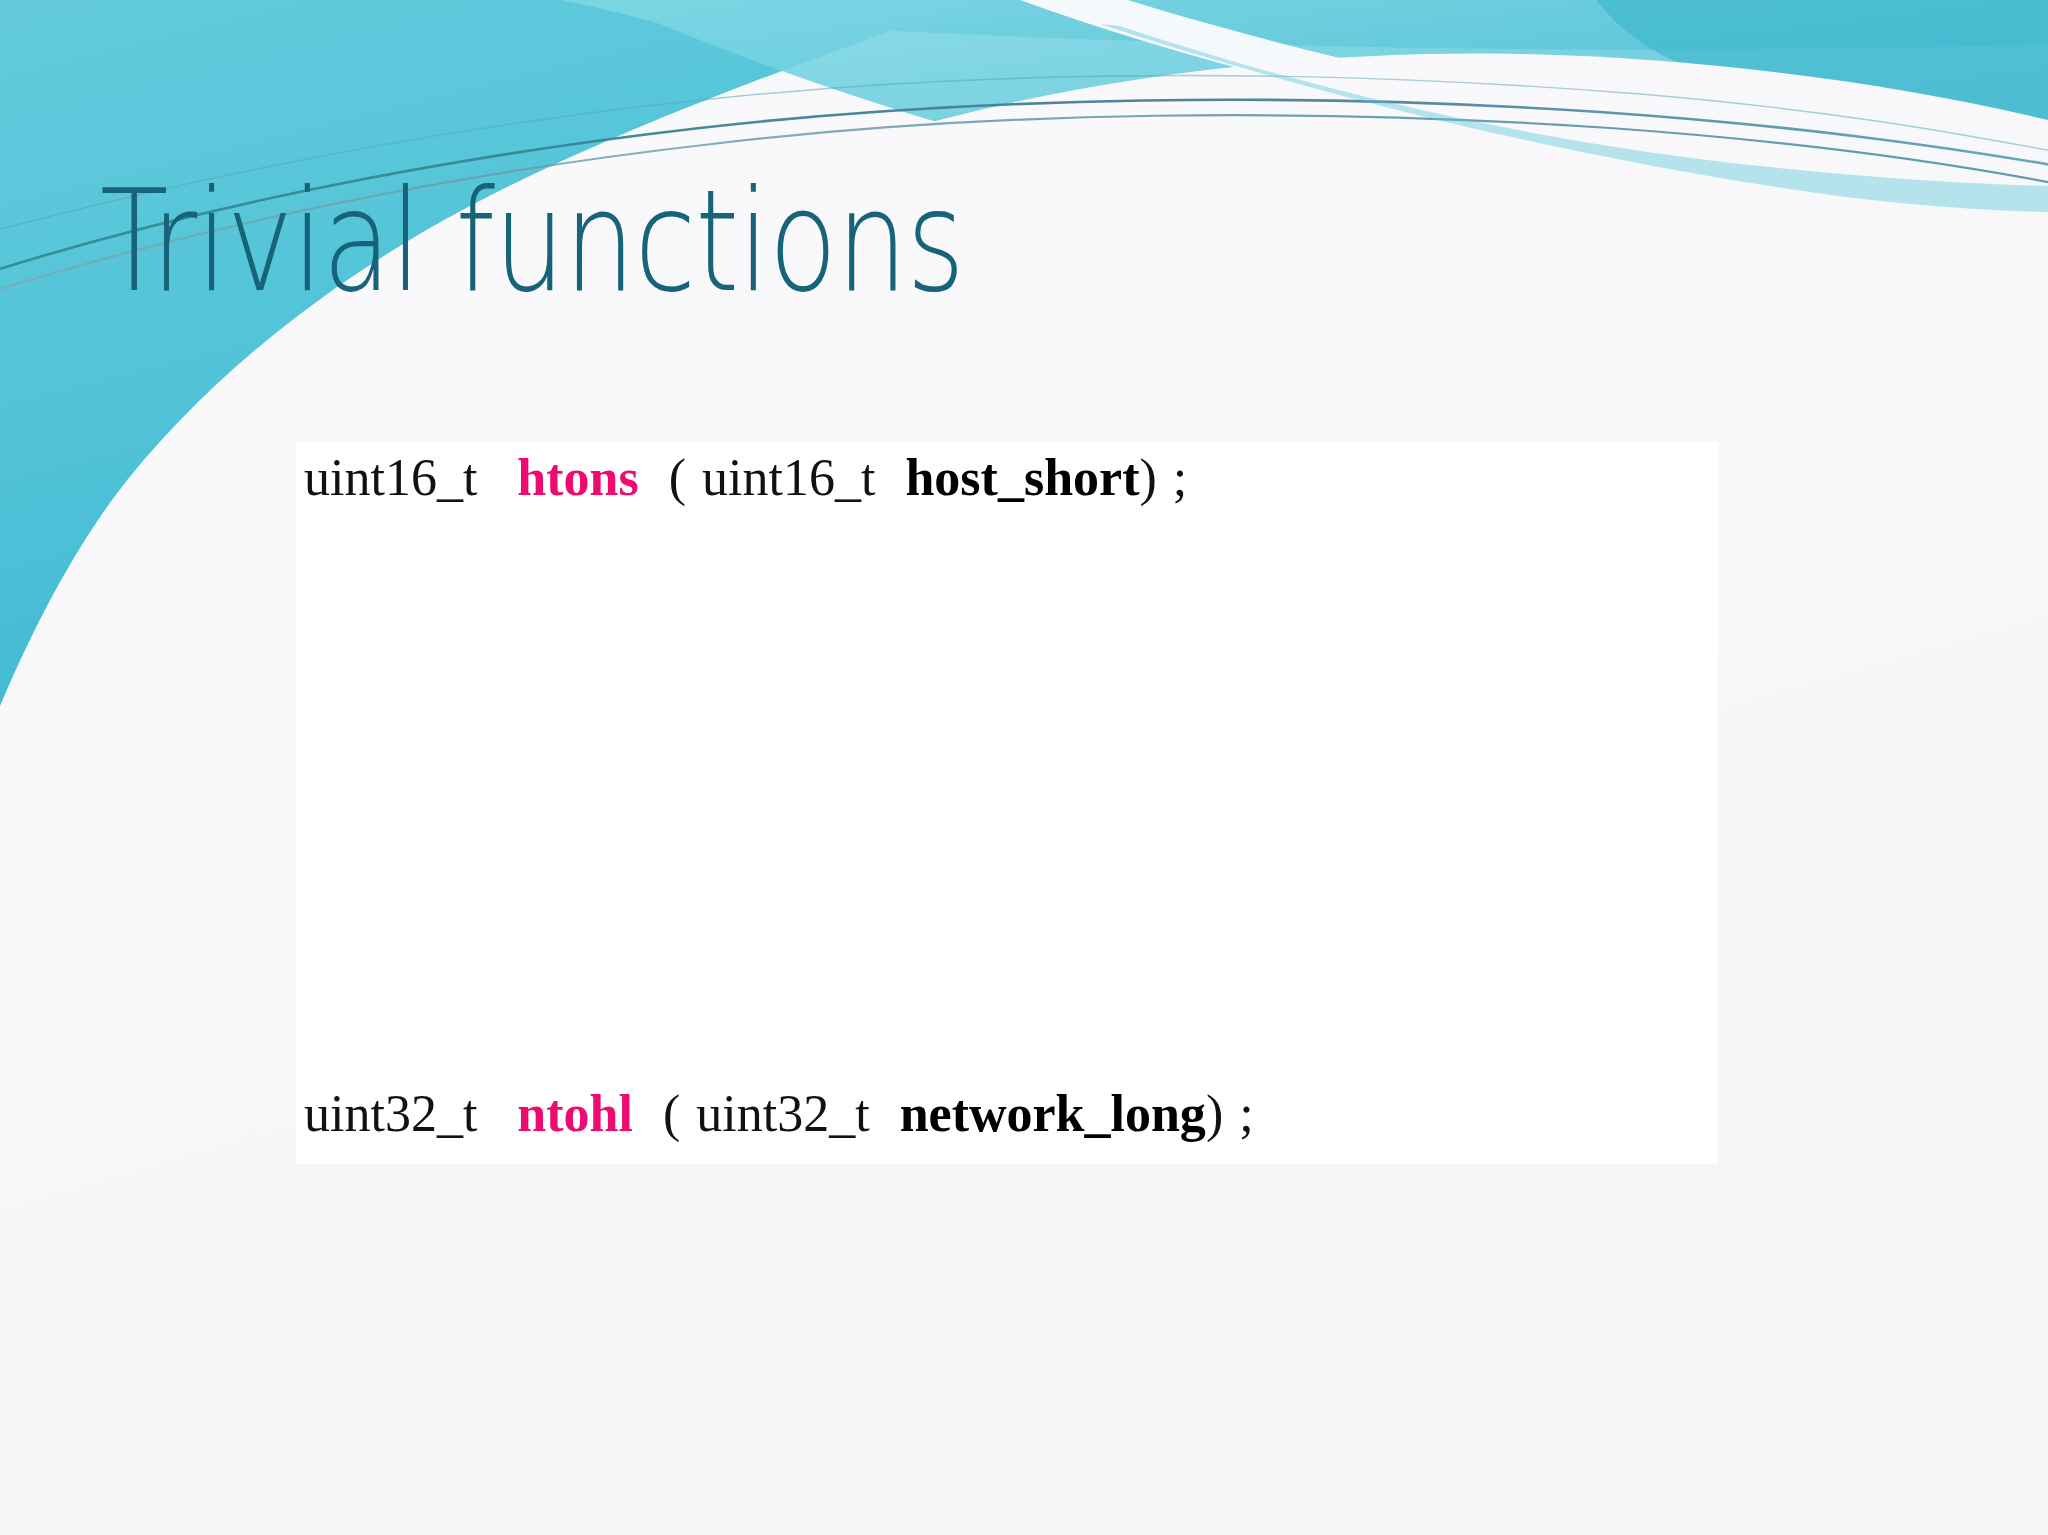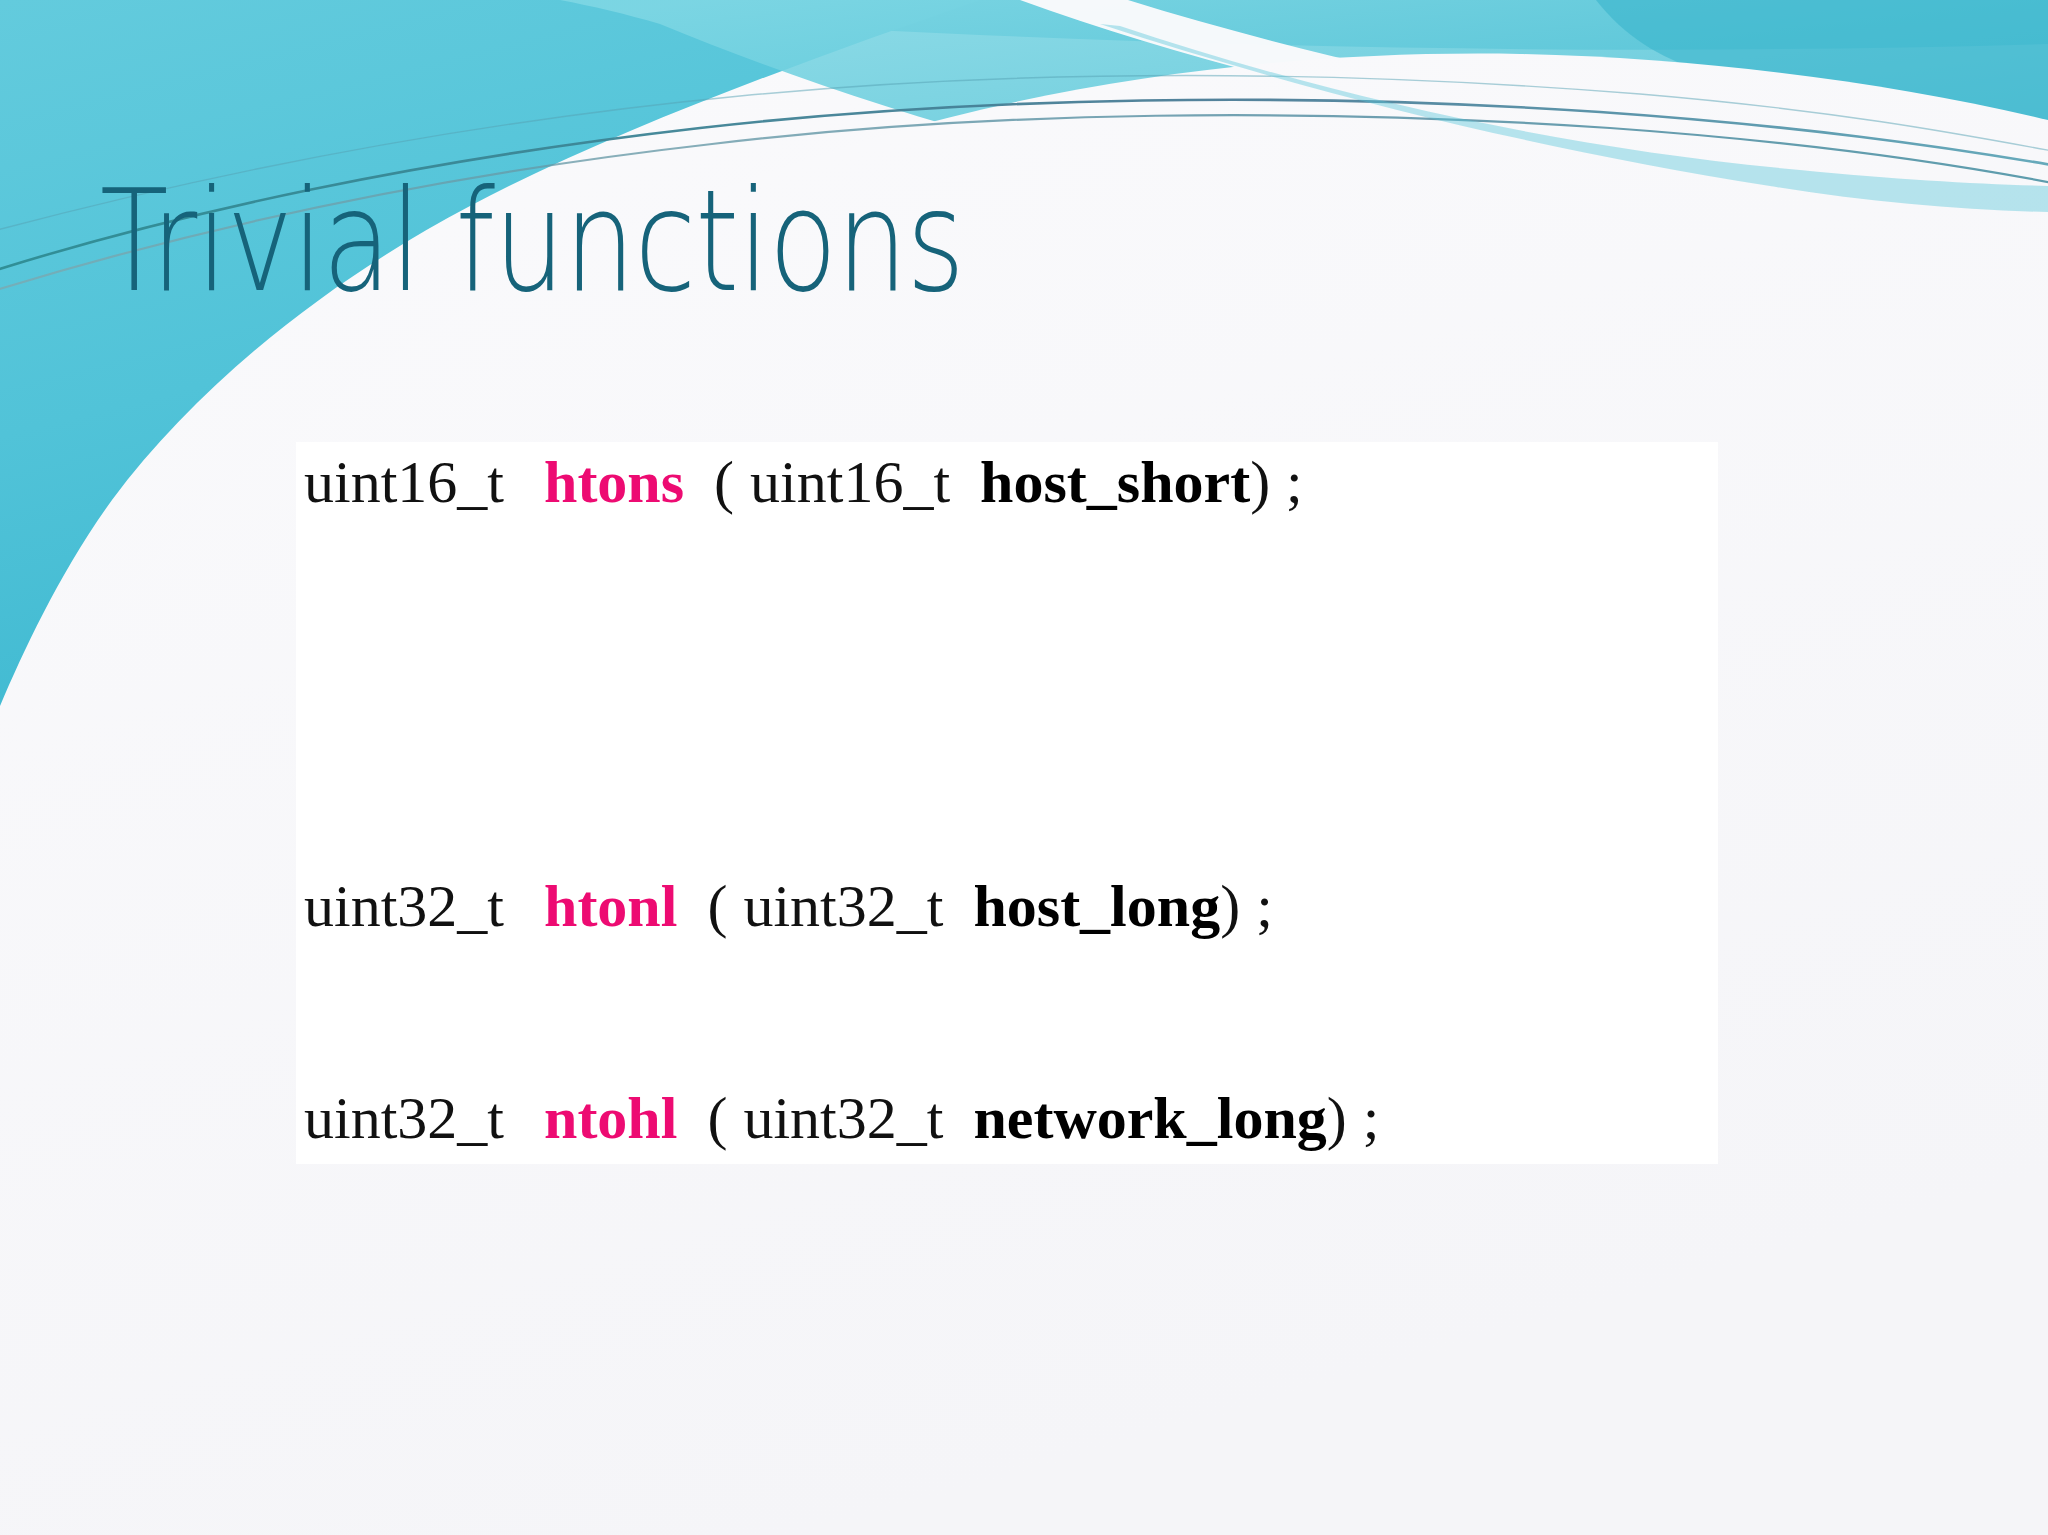--- a/index.html
+++ b/index.html
@@ -58,21 +58,21 @@
     top: 442px;
     width: 1500px;
     height: 722px;
   }
 
   .code-line {
     position: absolute;
     left: 8px;
     white-space: nowrap;
     font-family: "Liberation Serif", "DejaVu Serif", serif;
-    font-size: 60px;
+    font-size: 52px;
     line-height: 1;
     color: #0d0d0d;
   }
 
   .code-line.l0 { top: 10px; }
   .code-line.l1 { top: 222px; }
   .code-line.l2 { top: 434px; }
   .code-line.l3 { top: 646px; }
 
   .tok-type {
@@ -196,23 +196,20 @@
 
   <div class="code-panel"></div>
 
   <div class="code-lines">
 
     <div class="code-line l0">
       <span class="tok-type">uint16_t</span><span class="sp-lg"></span><span class="tok-fn">htons</span><span class="sp-md"></span><span class="tok-punct">(</span><span class="sp-sm"></span><span class="tok-type">uint16_t</span><span class="sp-md"></span><span class="tok-param">host_short</span><span class="tok-punct">)</span><span class="sp-sm"></span><span class="tok-punct">;</span>
     </div>
 
 
-    <div class="code-line l2">
-      <span class="tok-type">uint32_t</span><span class="sp-lg"></span><span class="tok-fn">htonl</span><span class="sp-md"></span><span class="tok-punct">(</span><span class="sp-sm"></span><span class="tok-type">uint32_t</span><span class="sp-md"></span><span class="tok-param">host_long</span><span class="tok-punct">)</span><span class="sp-sm"></span><span class="tok-punct">;</span>
-    </div>
 
     <div class="code-line l3">
       <span class="tok-type">uint32_t</span><span class="sp-lg"></span><span class="tok-fn">ntohl</span><span class="sp-md"></span><span class="tok-punct">(</span><span class="sp-sm"></span><span class="tok-type">uint32_t</span><span class="sp-md"></span><span class="tok-param">network_long</span><span class="tok-punct">)</span><span class="sp-sm"></span><span class="tok-punct">;</span>
     </div>
 
   </div>
 
 </div>
 
 </body></html>

